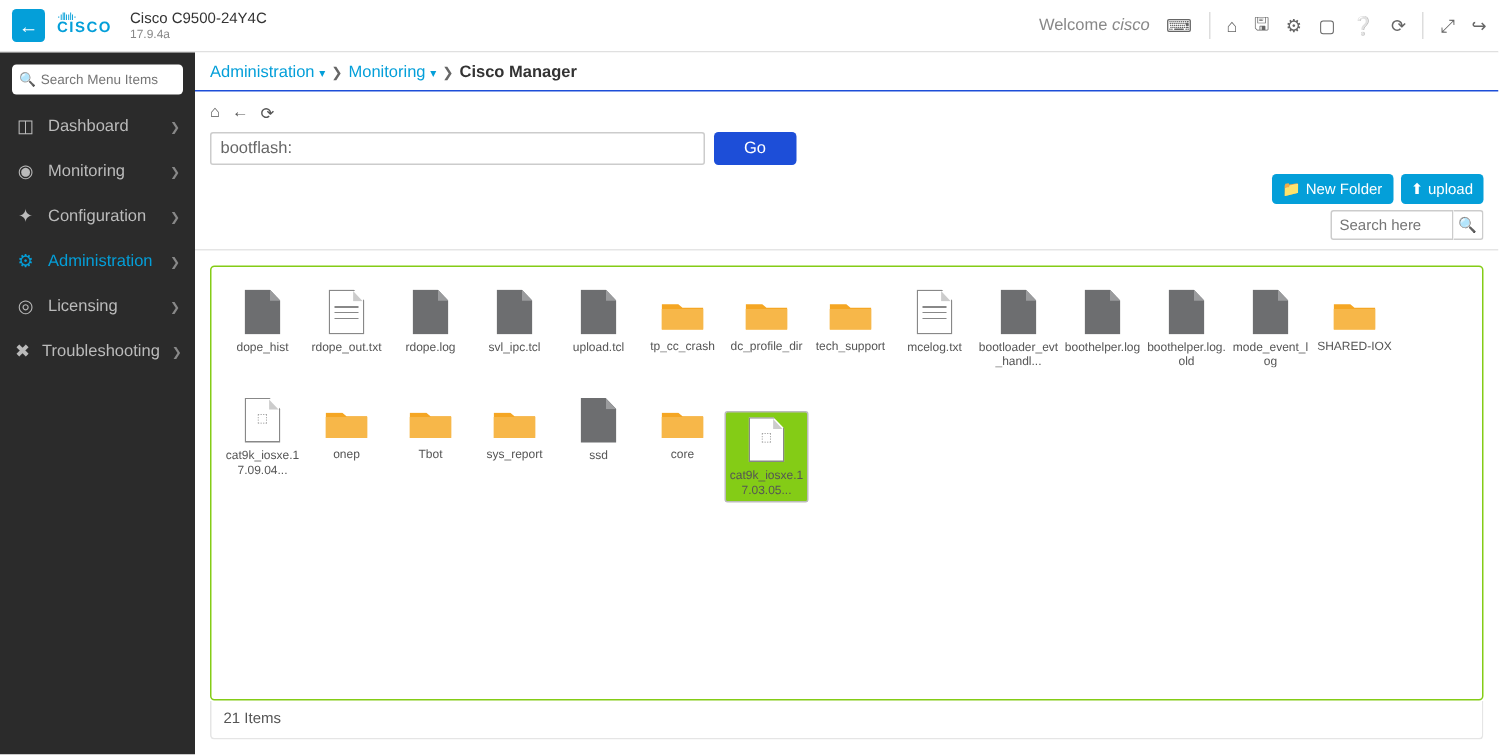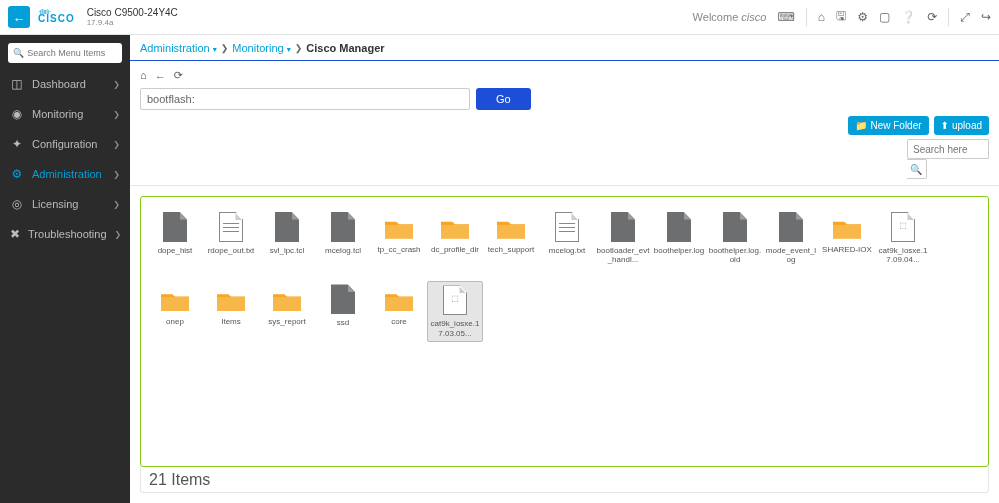--- a/index.html
+++ b/index.html
@@ -37,41 +37,41 @@
 .toolbar { padding:8px 10px 0; }
 .path-row { display:flex; align-items:center; gap:10px; margin-bottom:6px; }
 .mini-icons { display:flex; gap:8px; color:#555; font-size:11px; }
 .mini-icons span { cursor:pointer; }
 .path-input-row { display:flex; gap:6px; margin-bottom:6px; }
 .path-input { flex:0 0 330px; height:22px; border:1px solid #ccc; border-radius:2px; padding:0 6px; font-size:11px; color:#666; }
 .go-btn { background:#1d4ed8; color:#fff; border:none; border-radius:3px; height:22px; padding:0 20px; font-size:11px; cursor:pointer; }
 .action-row { display:flex; justify-content:flex-end; gap:5px; margin-bottom:4px; }
 .btn { background:#049fd9; color:#fff; border:none; border-radius:3px; padding:4px 7px; font-size:10px; cursor:pointer; display:flex; align-items:center; gap:3px; }
 .search-row { display:flex; justify-content:flex-end; margin-bottom:6px; }
-.search-here { display:flex;flex-direction:column; }
+.search-here { display:flex; }
 .search-here input { width:82px; height:20px; border:1px solid #ccc; border-radius:2px 0 0 2px; padding:0 5px; font-size:10px; }
 .search-here button { width:20px; height:20px; border:1px solid #ccc; border-left:none; background:#fff; border-radius:0 2px 2px 0; cursor:pointer; font-size:10px; }
 .hr { border-top:1px solid #e5e5e5; }
 .file-area { flex:1; border:1px solid #84cc16; margin:10px 10px 0; border-radius:3px; overflow:auto; }
 .file-grid { display:flex; flex-wrap:wrap; padding:12px 6px; gap:0; }
 .file-item { width:56px; margin:0 0 14px 0; text-align:center; cursor:pointer; padding:3px 1px; border-radius:2px; }
-.file-item.selected { border:1px solid #bbb; background:#e5e5e5; }
+.file-item.selected { border:1px solid #bbb; background:#84cc16;margin-top:12px; }
 .file-icon { width:24px; height:30px; margin:0 auto 4px; position:relative; }
 .fi-file { background:#6d6e70; clip-path:polygon(0 0,70% 0,100% 25%,100% 100%,0 100%); }
 .fi-file::after { content:""; position:absolute; top:0; right:0; width:30%; height:25%; background:#9a9b9d; clip-path:polygon(0 0,100% 100%,0 100%); }
 .fi-folder { background:#f5a623; clip-path:polygon(0 20%,40% 20%,50% 30%,100% 30%,100% 90%,0 90%); height:24px; margin-top:5px; width:28px;}
 .fi-folder::before { content:""; position:absolute; top:32%; left:-2px; width:110%; height:62%; background:#f7b749; transform:skewX(-8deg); }
 .fi-txt { background:#fff; border:1px solid #888; clip-path:polygon(0 0,70% 0,100% 25%,100% 100%,0 100%); }
 .fi-txt::after { content:""; position:absolute; top:0; right:0; width:30%; height:25%; background:#ccc; clip-path:polygon(0 0,100% 100%,0 100%); }
 .fi-txt::before { content:""; position:absolute; top:35%; left:15%; width:70%; height:45%; background:repeating-linear-gradient(#888 0,#888 1px,transparent 1px,transparent 4px); }
 .fi-zip { background:#fff; border:1px solid #888; clip-path:polygon(0 0,70% 0,100% 25%,100% 100%,0 100%); }
 .fi-zip::after { content:""; position:absolute; top:0; right:0; width:30%; height:25%; background:#ccc; clip-path:polygon(0 0,100% 100%,0 100%); }
 .fi-zip::before { content:"⬚"; position:absolute; top:28%; left:0; width:100%; font-size:8px; color:#888; }
 .file-label { font-size:8px; color:#555; line-height:1.15; word-break:break-all; max-height:20px; overflow:hidden; }
-.footer { height:26px; border:1px solid #e5e5e5; border-top:none; margin:0 10px 10px; display:flex; align-items:center; padding:0 8px; font-size:16px; color:#555; border-radius:0 0 3px 3px; }
+.footer { height:26px; border:1px solid #e5e5e5; border-top:none; margin:0 10px 10px; display:flex; align-items:center; padding:0 8px; font-size:10px; color:#555; border-radius:0 0 3px 3px; }
 </style>
 </head>
 <body>
 
 <div class="header">
   <div class="back-btn">←</div>
   <div class="logo">
     <div>
       <div class="logo-dots">·ıllıılı·</div>
       <div class="logo-text">CISCO</div>
@@ -184,25 +184,29 @@
           <div class="file-item">
             <div class="file-icon fi-file"></div>
             <div class="file-label">dope_hist</div>
           </div>
           <div class="file-item">
             <div class="file-icon fi-txt"></div>
             <div class="file-label">rdope_out.txt</div>
           </div>
           <div class="file-item">
             <div class="file-icon fi-file"></div>
+            <div class="file-label">rdope.log</div>
+          </div>
+          <div class="file-item">
+            <div class="file-icon fi-file"></div>
             <div class="file-label">svl_ipc.tcl</div>
           </div>
           <div class="file-item">
             <div class="file-icon fi-file"></div>
-            <div class="file-label">mcelog.tcl</div>
+            <div class="file-label">upload.tcl</div>
           </div>
           <div class="file-item">
             <div class="file-icon fi-folder"></div>
             <div class="file-label">tp_cc_crash</div>
           </div>
           <div class="file-item">
             <div class="file-icon fi-folder"></div>
             <div class="file-label">dc_profile_dir</div>
           </div>
           <div class="file-item">
@@ -236,21 +240,21 @@
           <div class="file-item">
             <div class="file-icon fi-zip"></div>
             <div class="file-label">cat9k_iosxe.17.09.04...</div>
           </div>
           <div class="file-item">
             <div class="file-icon fi-folder"></div>
             <div class="file-label">onep</div>
           </div>
           <div class="file-item">
             <div class="file-icon fi-folder"></div>
-            <div class="file-label">Items</div>
+            <div class="file-label">Tbot</div>
           </div>
           <div class="file-item">
             <div class="file-icon fi-folder"></div>
             <div class="file-label">sys_report</div>
           </div>
           <div class="file-item">
             <div class="file-icon fi-file"></div>
             <div class="file-label">ssd</div>
           </div>
           <div class="file-item">

